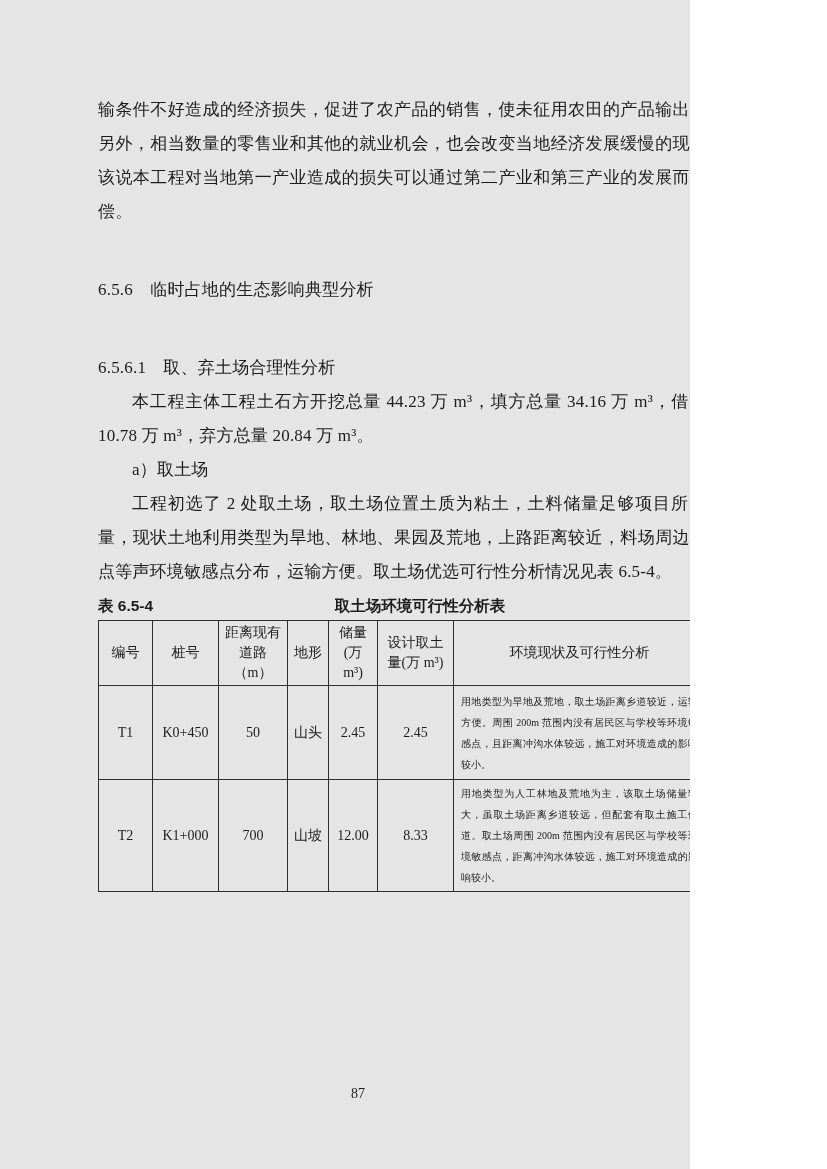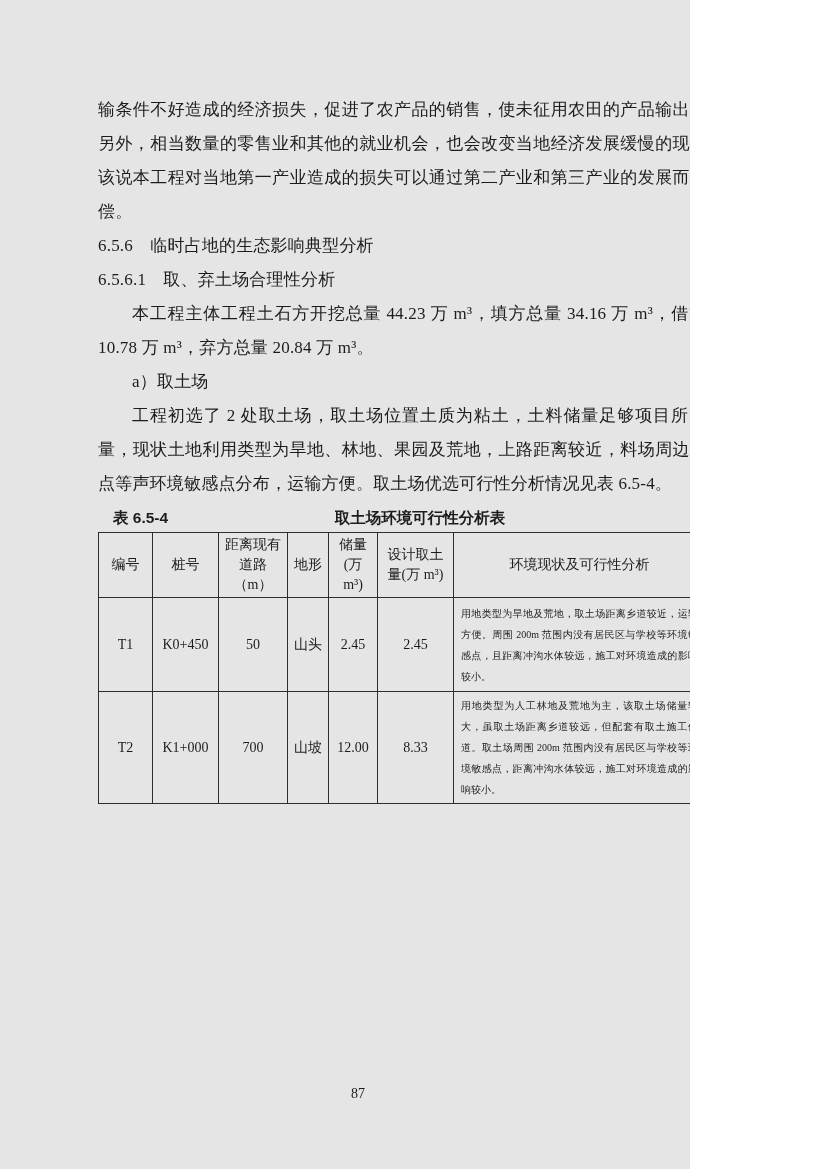--- a/index.html
+++ b/index.html
@@ -17,32 +17,32 @@
     width:644px;
   }
   .content p {
     margin:0;
     font-size:17px;
     line-height:34px;
     text-align:justify;
     letter-spacing:0.2px;
   }
   p.indent { text-indent:2em; }
-  p.hd { text-align:left; white-space:pre-wrap; }
+  p.hd { text-align:left; white-space:pre-wrap;margin-top:44px; }
   .caption {
     position:relative;
     margin-top:3px;
     height:27px;
     line-height:27px;
     font-family:"Liberation Sans","DejaVu Sans",sans-serif;
     font-weight:bold;
     font-size:15.5px;
     text-align:center;
   }
-  .cap-no { position:absolute; left:15px; top:0; }
+  .cap-no { position:absolute; left:0; top:0; }
   table.feas-table {
     border-collapse:collapse;
     table-layout:fixed;
     width:644px;
     margin-top:1px;
   }
   .feas-table th, .feas-table td {
     border:1px solid #2e2e2e;
     font-weight:normal;
     font-size:14px;

